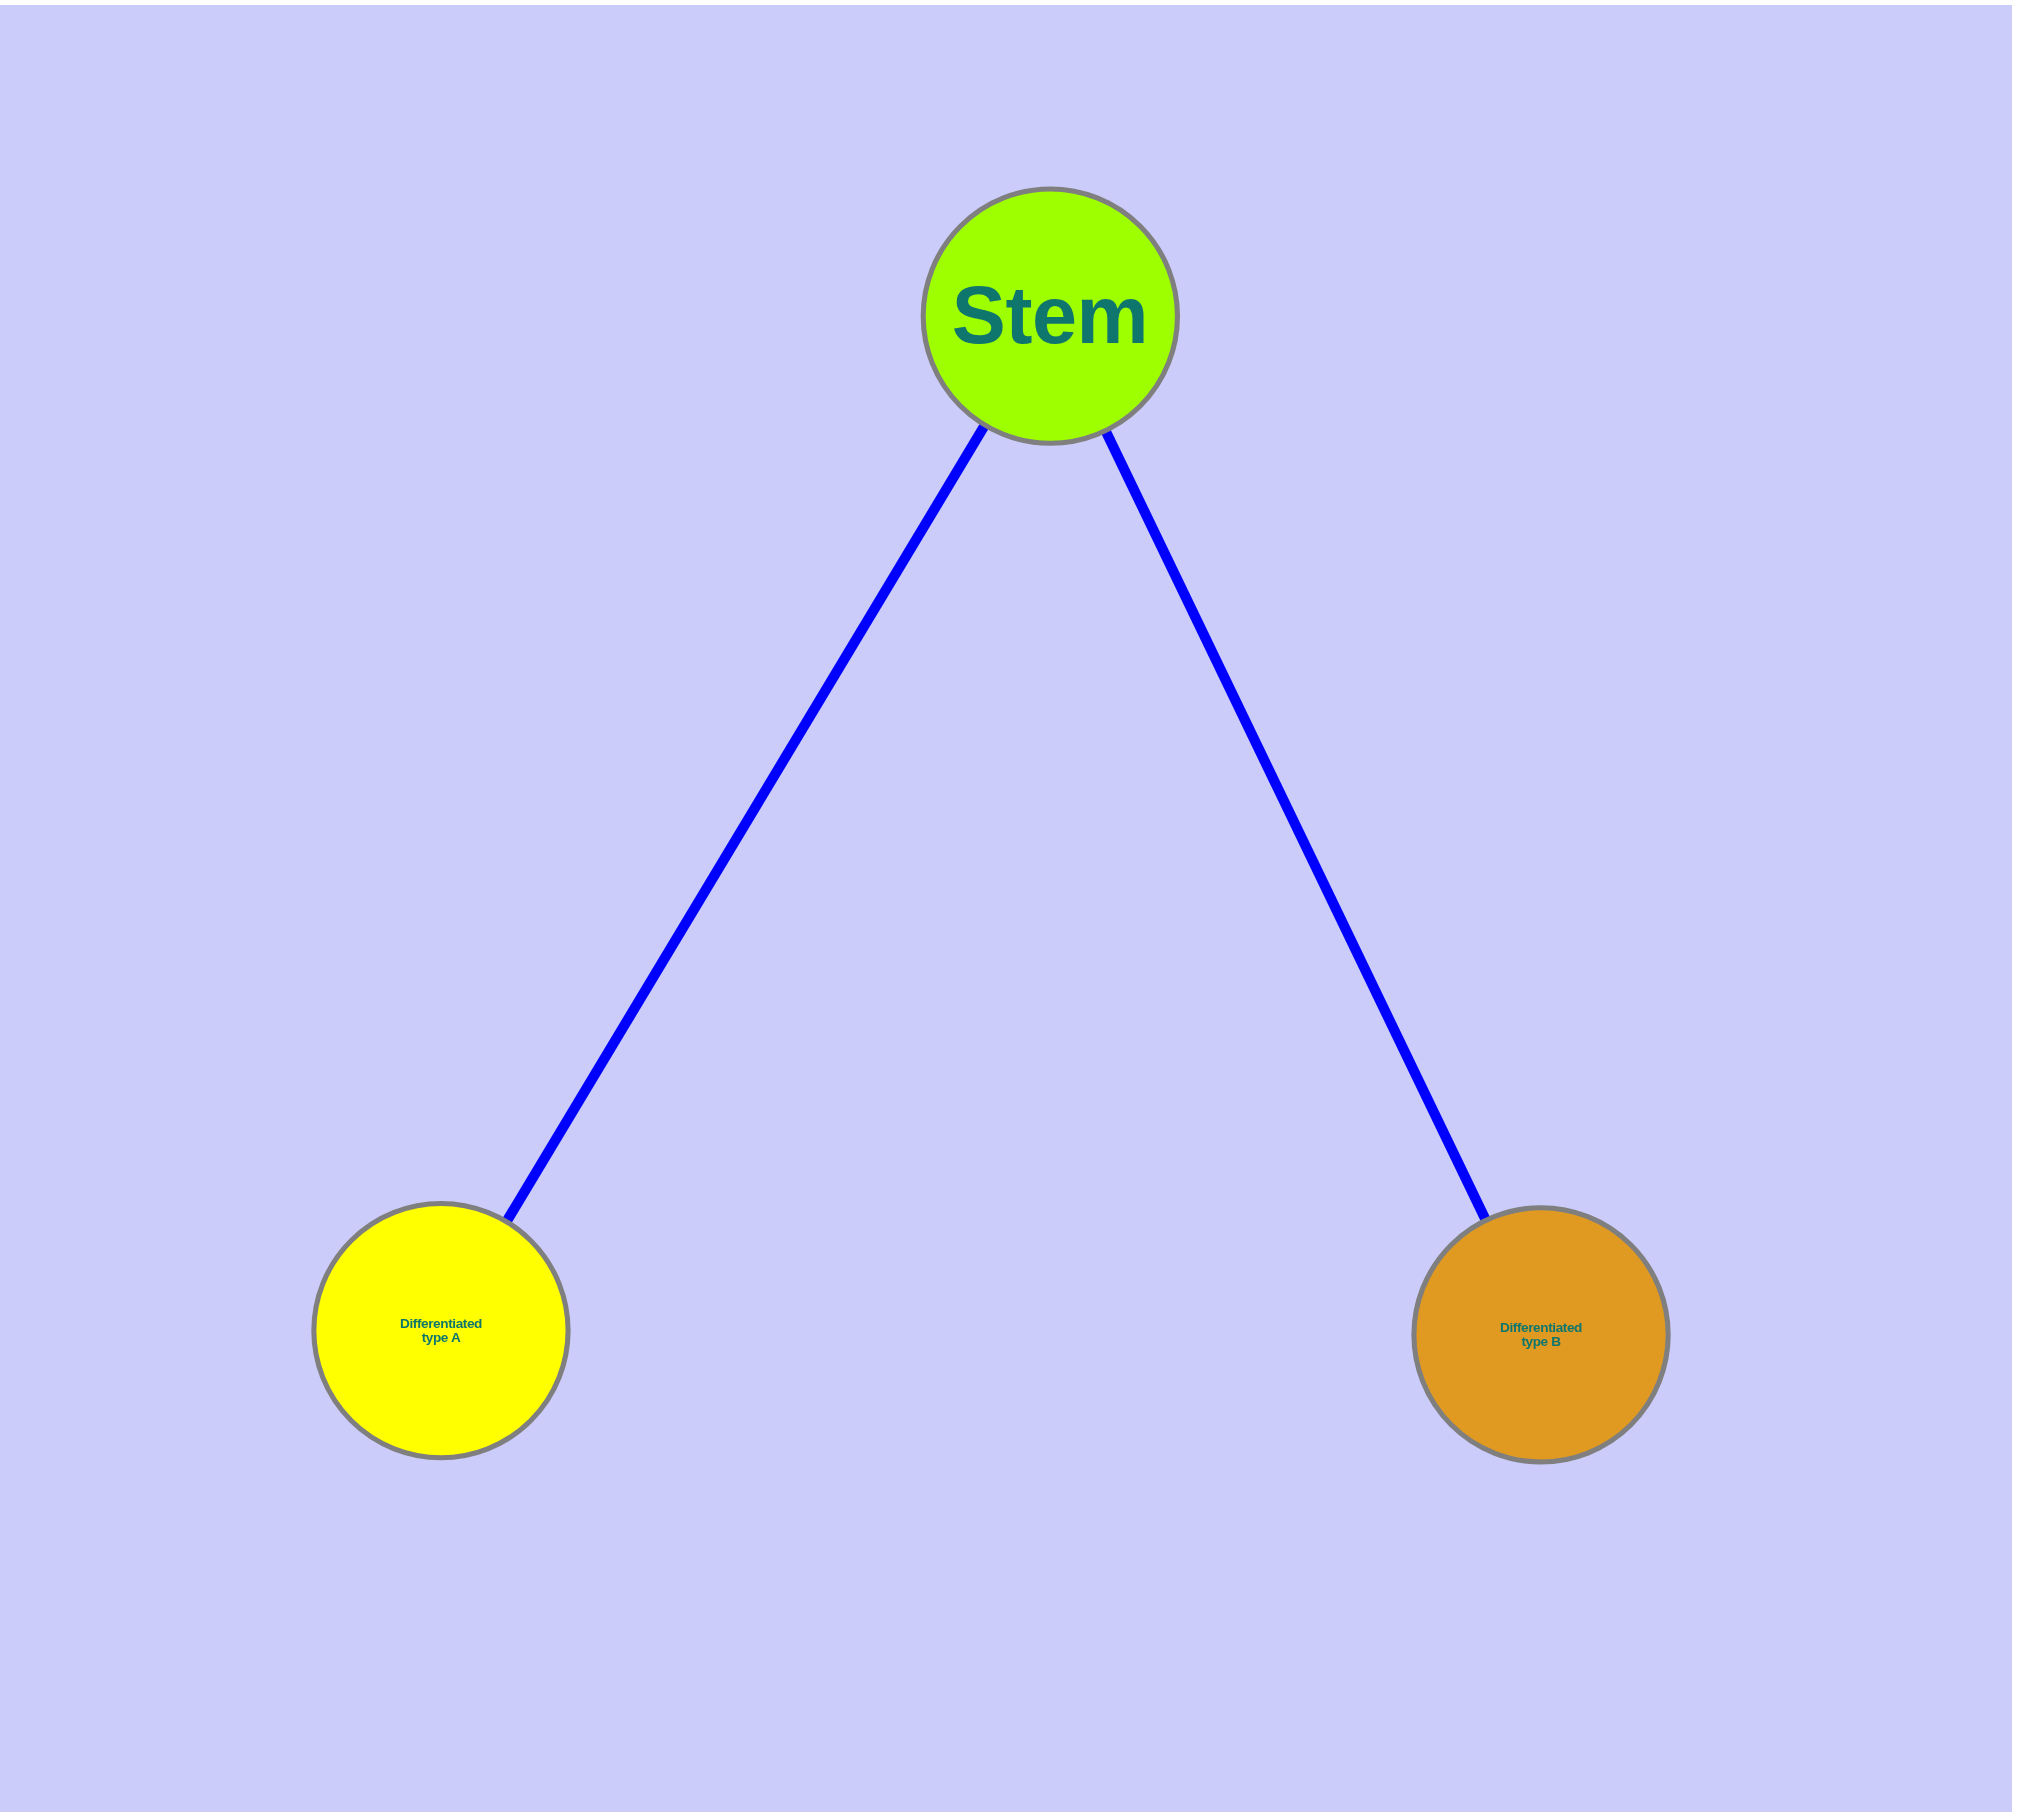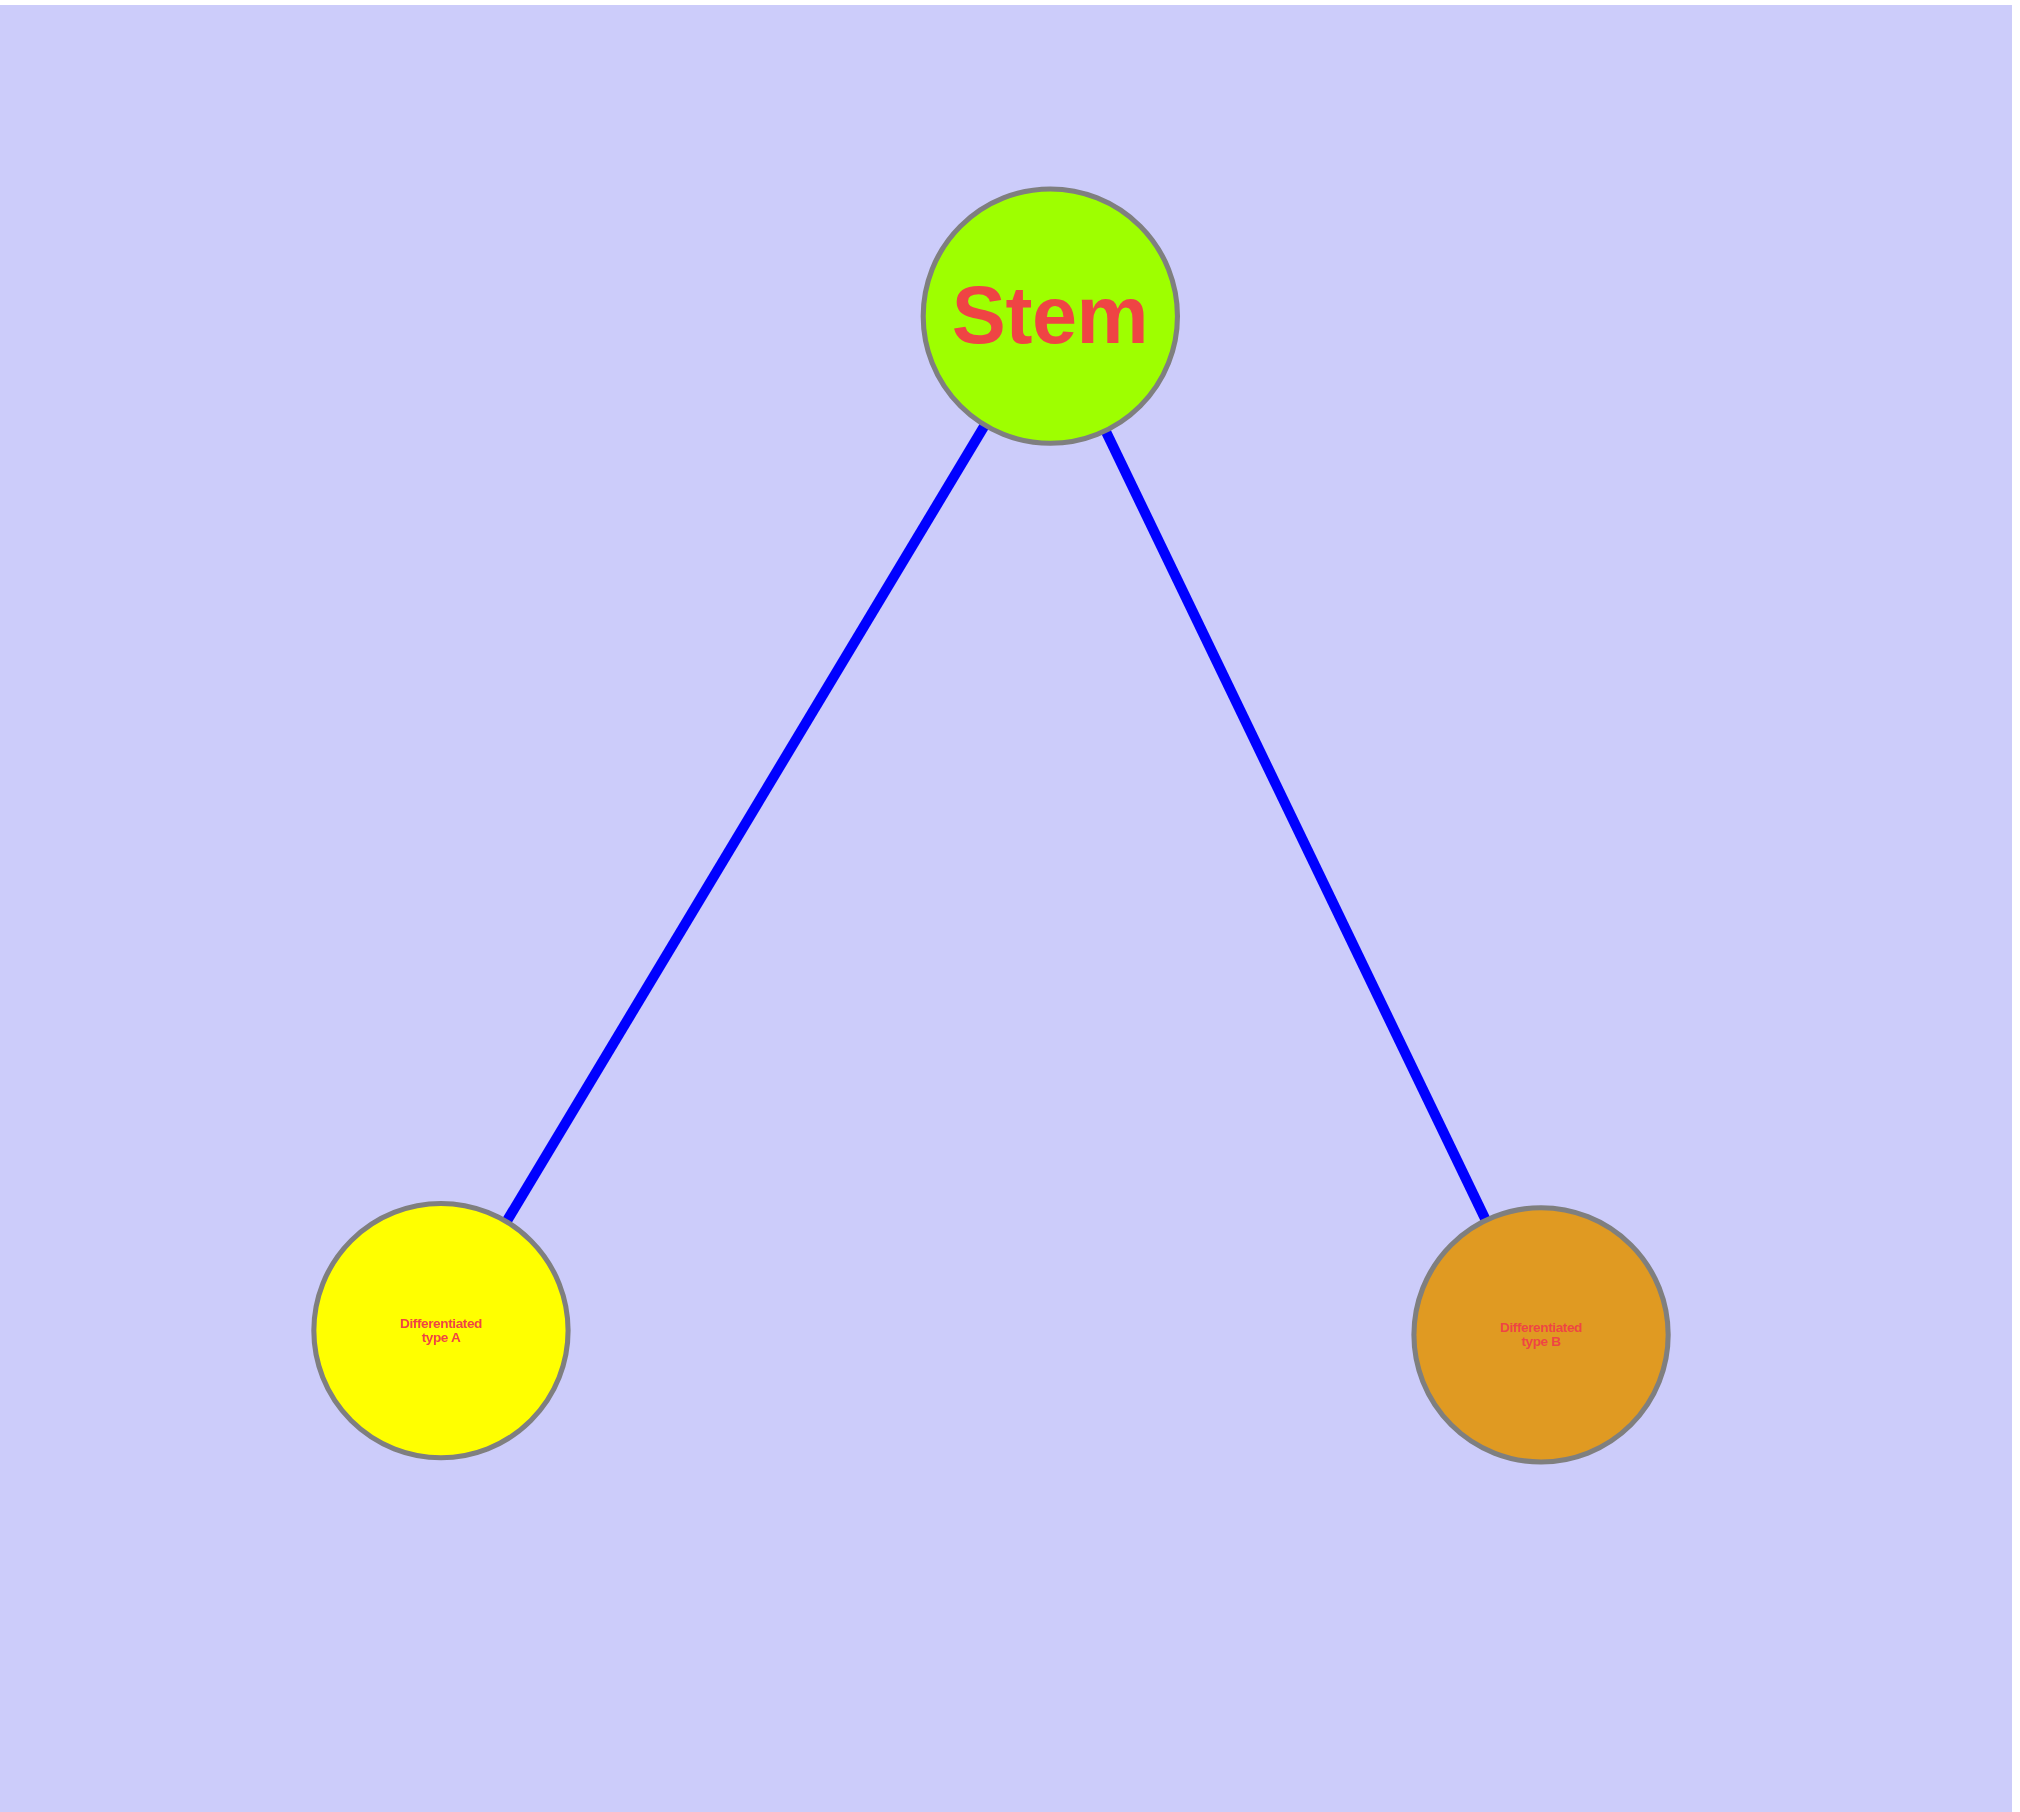--- a/index.html
+++ b/index.html
@@ -26,21 +26,21 @@
   #graph-svg {
     position: absolute;
     left: 0;
     top: 0;
     width: 2021px;
     height: 1812px;
   }
   .node-label {
     position: absolute;
     text-align: center;
-    color: #ef4444;
+    color: #0f766e;
     font-weight: bold;
     line-height: 1.06;
     white-space: pre;
     letter-spacing: -0.4px;
     pointer-events: none;
     transform: translate(-50%, -50%);
   }
   .label-stem {
     font-size: 81px;
   }

